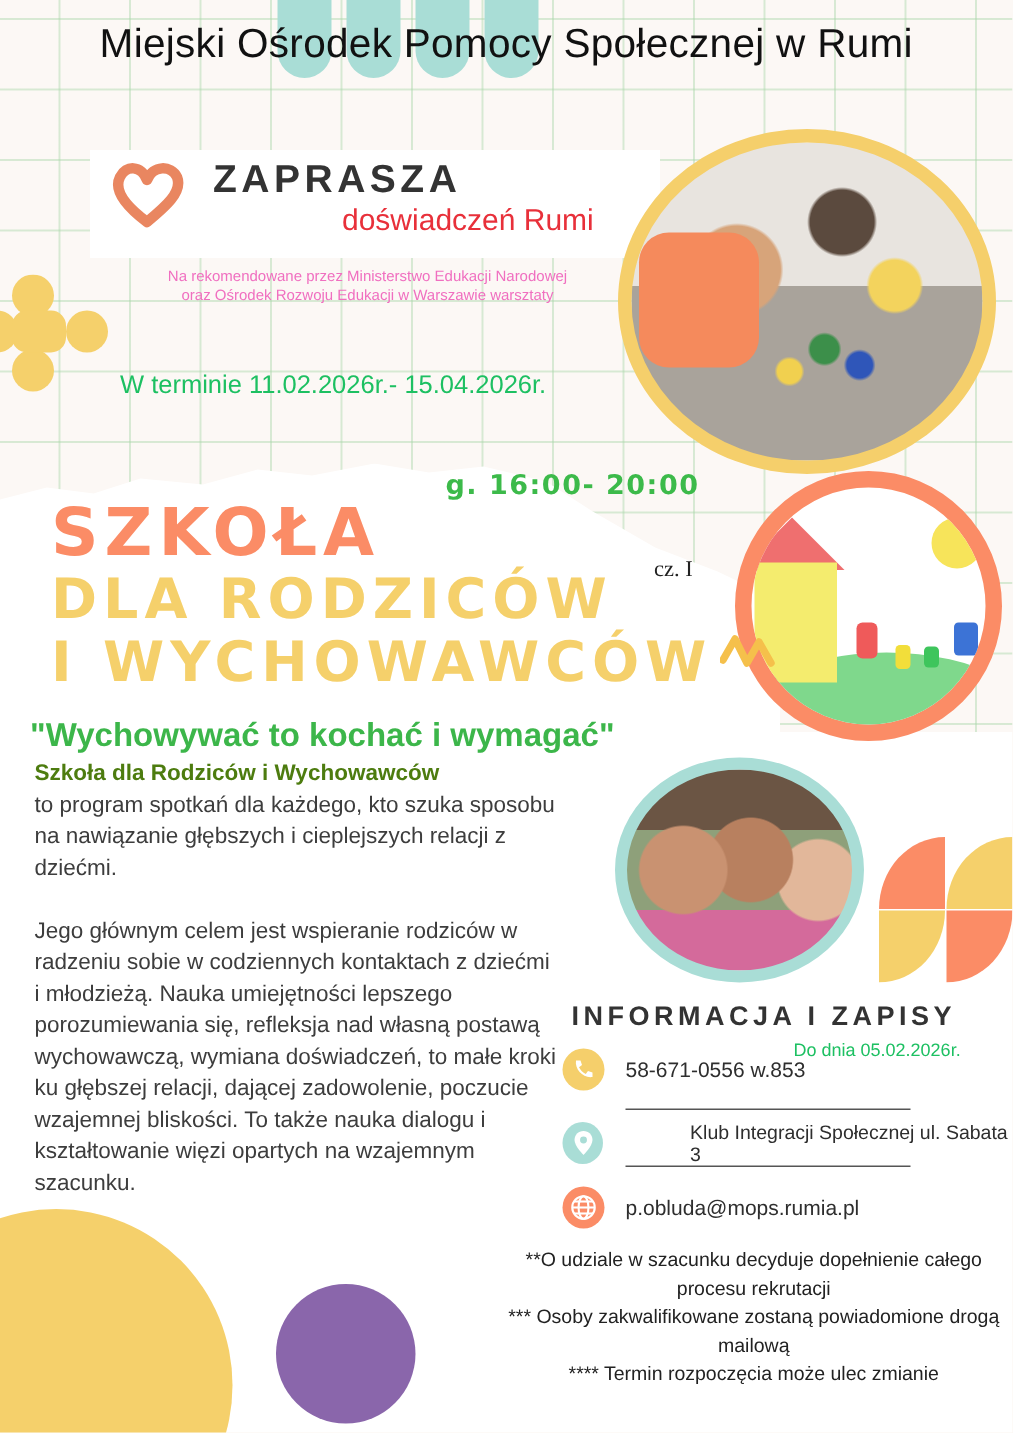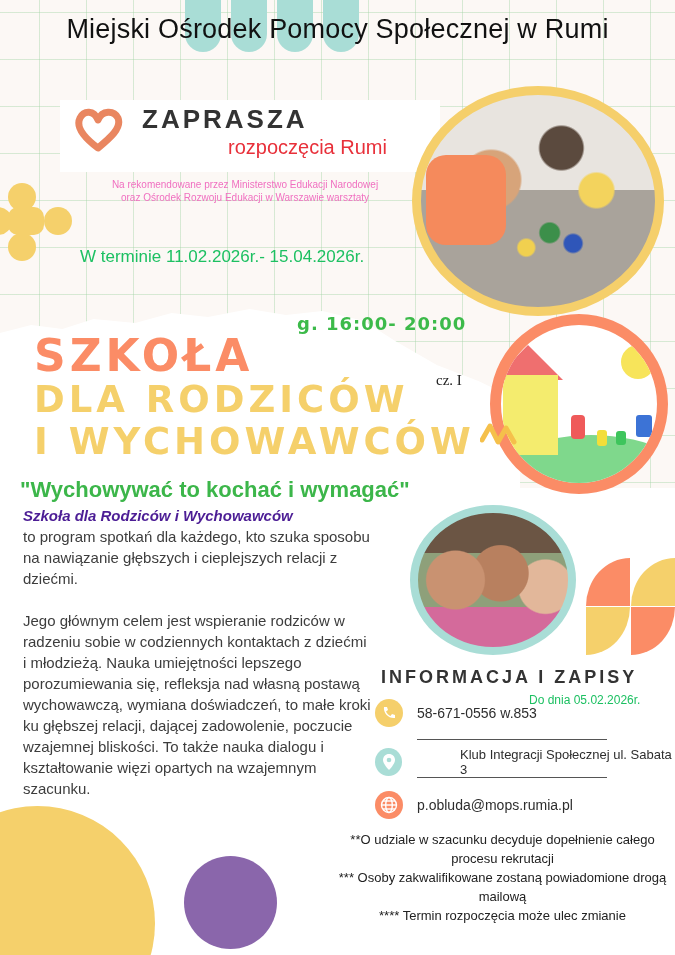--- a/index.html
+++ b/index.html
@@ -61,21 +61,21 @@
   .head1 { top:334px; font-size:44px; color:#fb8c66; }
   .head2 { top:381px; font-size:37px; color:#f5d06b; }
   .head3 { top:423px; font-size:37px; color:#f5d06b; }
   .part { position:absolute; left:436px; top:372px; font-size:15px; color:#222;font-family:Liberation Serif, serif; }
   .motto {
     position:absolute; left:20px; top:477px; font-size:22px; font-weight:bold; color:#3cb64a;
   }
   .desc {
     position:absolute; left:23px; top:505px; width:350px; font-size:15px; line-height:21px; color:#3d3d3d;
   }
-  .desc b { color:#4c1d95;font-style:italic; }
+  .desc b { color:#4d7c0f; }
   .desc p { margin:0 0 21px 0; }
   .photo {
     position:absolute; border-radius:50%; overflow:hidden;
   }
   .photo1 { left:412px; top:86px; width:252px; height:230px; border:9px solid #f5cf6b; box-sizing:border-box;
     background: radial-gradient(circle at 30% 40%, #d7a47a 0 14%, transparent 15%),
                 radial-gradient(circle at 60% 25%, #5b4a3e 0 10%, transparent 11%),
                 radial-gradient(circle at 75% 45%, #f3d35d 0 8%, transparent 9%),
                 radial-gradient(circle at 55% 65%, #3c8f4a 0 5%, transparent 6%),
                 radial-gradient(circle at 65% 70%, #2f56b9 0 4%, transparent 5%),
@@ -134,21 +134,21 @@
     <span style="left:138px"></span>
 </div>
 
 <div class="title">Miejski Ośrodek Pomocy Społecznej w Rumi</div>
 
 <div class="band"></div>
 <svg class="heart" viewBox="0 0 52 50">
   <path d="M26 44 C10 32 4 22 8 14 C12 6 22 6 26 16 C30 6 42 6 46 14 C50 24 38 34 26 44 Z" fill="none" stroke="#e98660" stroke-width="7" stroke-linejoin="round"></path>
 </svg>
 <div class="zaprasza">ZAPRASZA</div>
-<div class="residents">rozpoczęcia Rumi</div>
+<div class="residents">doświadczeń Rumi</div>
 
 <div class="recommend">
   <div>Na rekomendowane przez Ministerstwo Edukacji Narodowej</div>
   <div>oraz Ośrodek Rozwoju Edukacji w Warszawie warsztaty</div>
 </div>
 
 <svg class="plus" viewBox="0 0 80 80">
   <g fill="#f5d06b">
     <circle cx="22" cy="14" r="14"></circle>
       <circle cx="58" cy="38" r="14"></circle>

